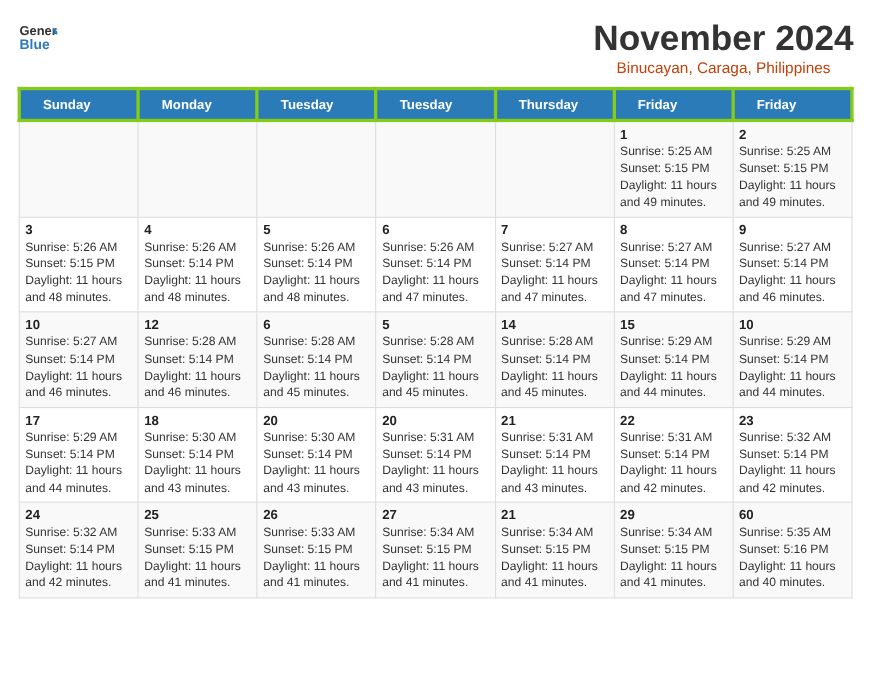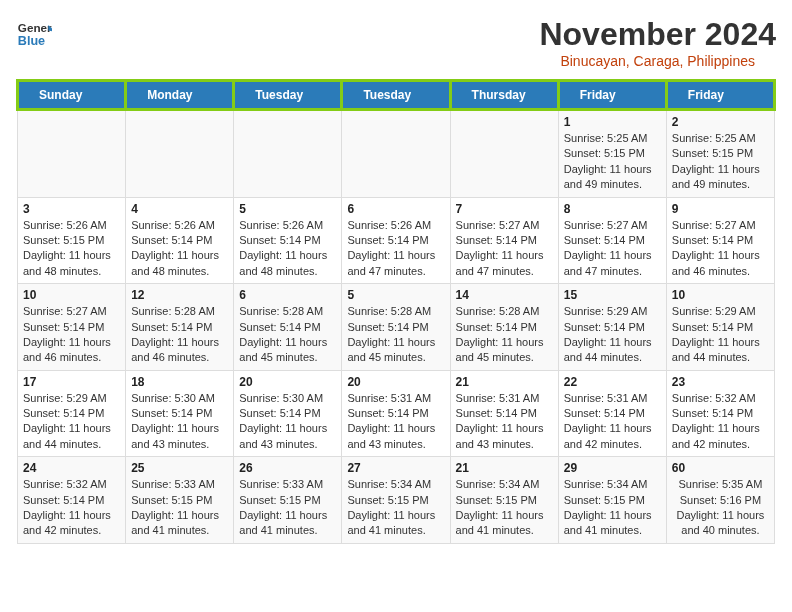--- a/index.html
+++ b/index.html
@@ -291,19 +291,19 @@
 Daylight: 11 hours and 41 minutes.</div>
         </td>
         <td>
           <div class="day-number">29</div>
           <div class="cell-text" style="white-space: pre-line;">Sunrise: 5:34 AM
 Sunset: 5:15 PM
 Daylight: 11 hours and 41 minutes.</div>
         </td>
         <td>
           <div class="day-number">60</div>
-          <div class="cell-text" style="white-space: pre-line; text-align: center;">Sunrise: 5:35 AM
+          <div class="cell-text" style="white-space: pre-line;">Sunrise: 5:35 AM
 Sunset: 5:16 PM
 Daylight: 11 hours and 40 minutes.</div>
         </td>
       </tr>
     </tbody>
 </table>
 
 </body></html>

